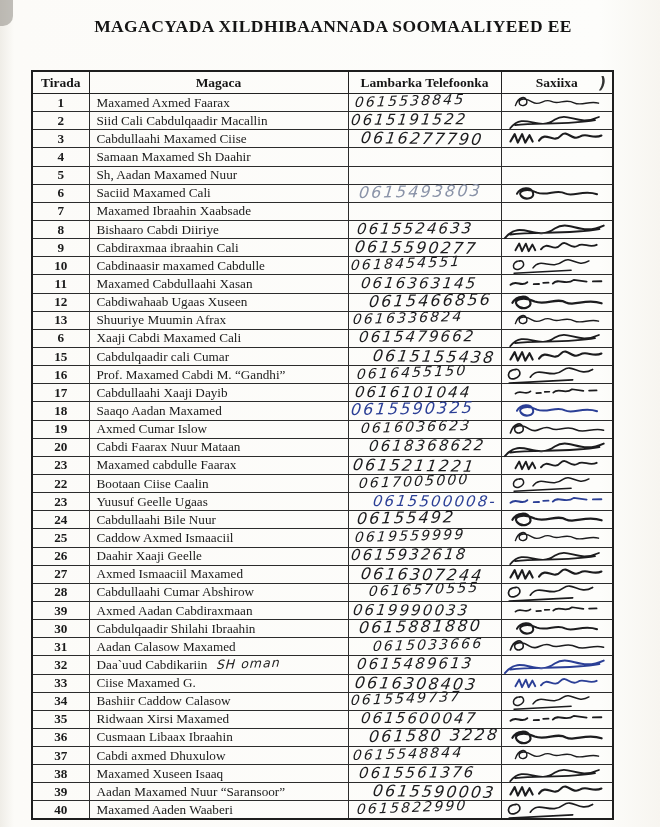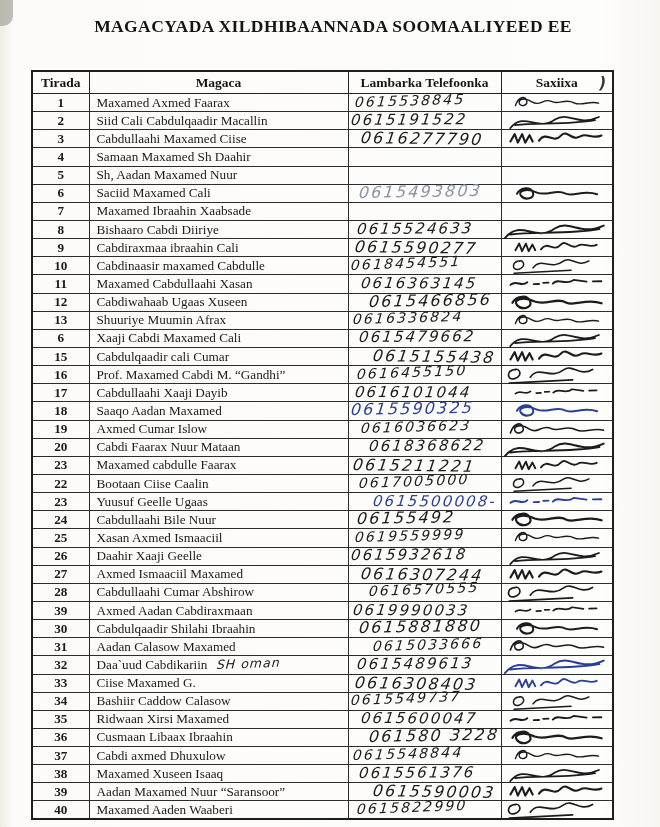--- a/index.html
+++ b/index.html
@@ -301,21 +301,21 @@
       <td class="c-name"><span class="nm">Cabdullaahi Bile Nuur</span></td>
       <td class="c-tel"><span class="hand tel" style="color: rgb(28, 28, 30); transform: skewX(-7deg) rotate(-1deg); margin-left: 8px; font-size: 16px;">06155492</span></td>
       <td class="c-sig">
             <svg class="sig" width="104" height="17" viewBox="0 0 100 18" style="transform: rotate(-0.4deg) scale(1.18);">
               <path d="M10 9 C14 2 24 2 26 8 C28 14 18 16 14 11 C10 6 20 3 30 8 C40 12 50 4 58 9 C66 13 76 5 90 10" style="stroke: rgb(28, 28, 30); stroke-width: 2;"></path>
             </svg>
           </td>
     </tr>
         <tr>
       <td class="c-num">25</td>
-      <td class="c-name"><span class="nm">Xasan Axmed Ismaaciil</span></td>
+      <td class="c-name"><span class="nm">Caddow Axmed Ismaaciil</span></td>
       <td class="c-tel"><span class="hand tel" style="color: rgb(28, 28, 30); transform: skewX(-7deg) rotate(-1.6deg); margin-left: 6px; font-size: 14px;">0619559999</span></td>
       <td class="c-sig">
             <svg class="sig" width="104" height="17" viewBox="0 0 100 18" style="transform: rotate(0.9deg) scale(1);">
               <path d="M6 13 C9 3 17 2 18 8 C19 13 11 15 10 10 C9 6 16 4 24 9 C32 14 36 4 44 8 C52 12 58 4 68 9 C76 13 84 6 94 9" style="stroke: rgb(28, 28, 30); stroke-width: 1.5;"></path>
             </svg>
           </td>
     </tr>
         <tr>
       <td class="c-num">26</td>
       <td class="c-name"><span class="nm">Daahir Xaaji Geelle</span></td>

